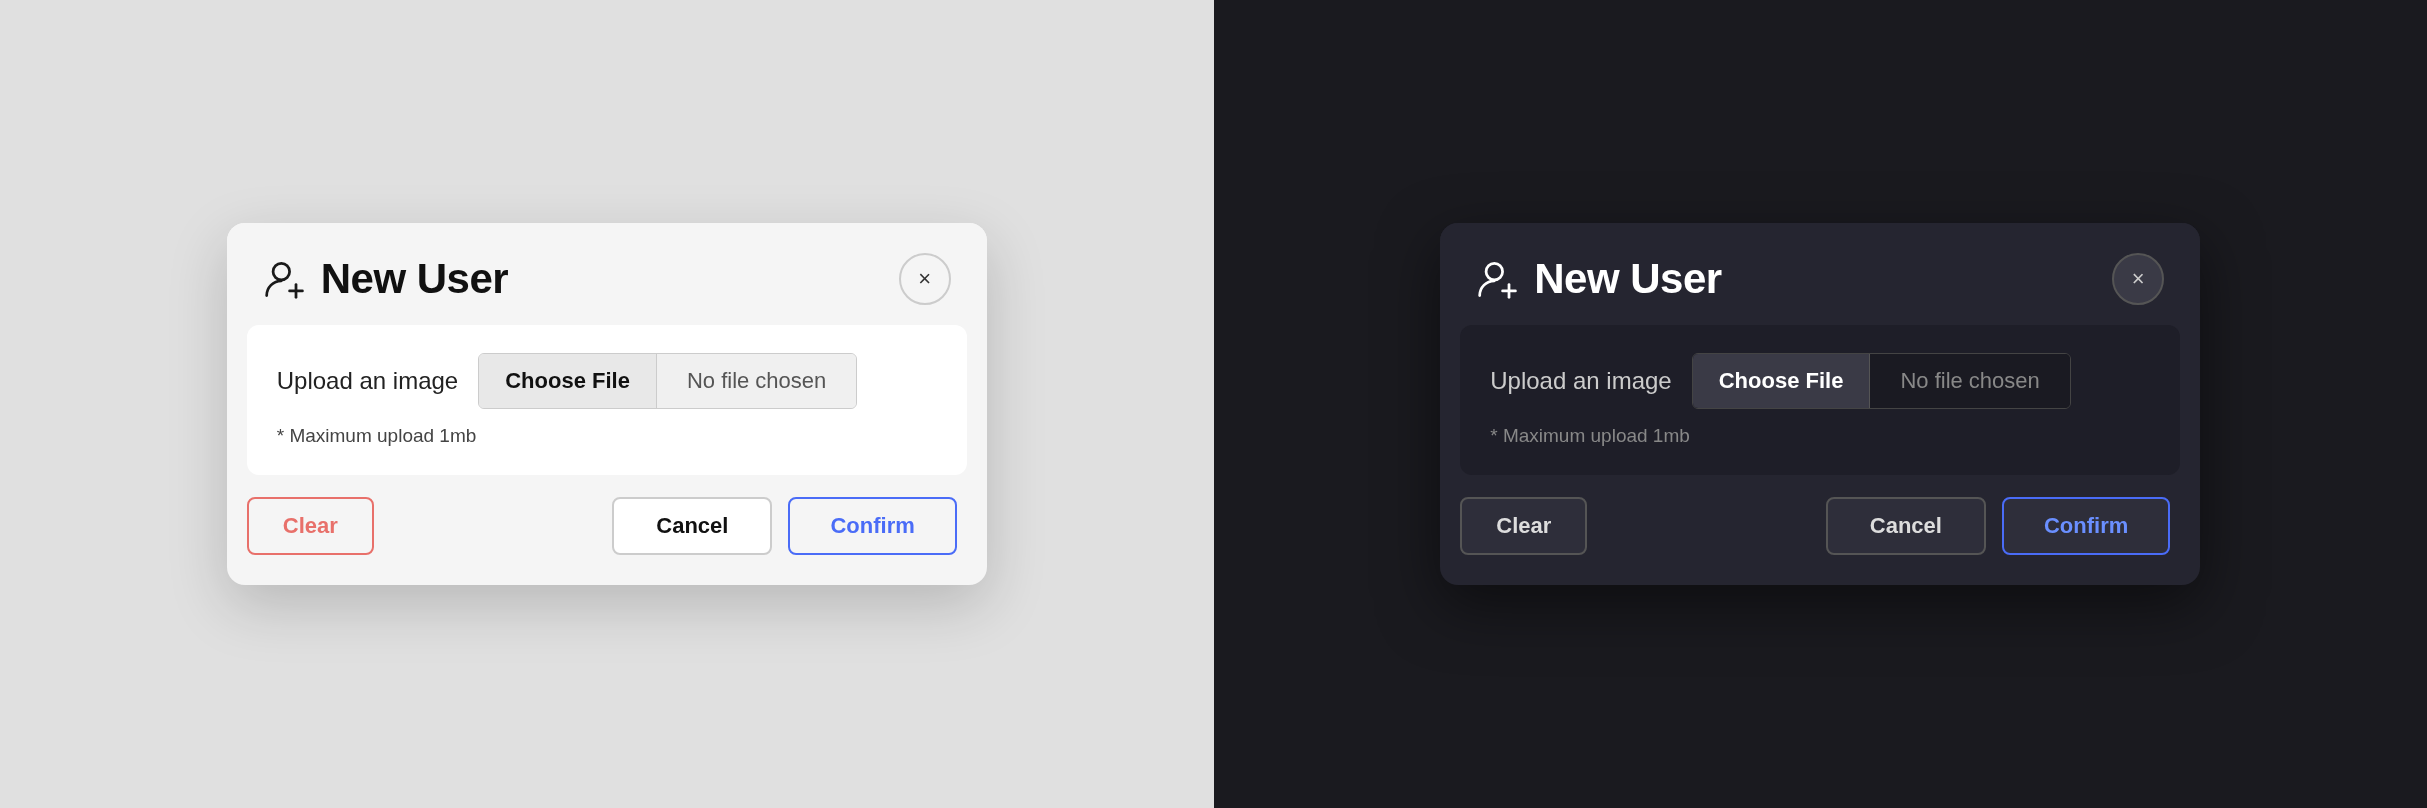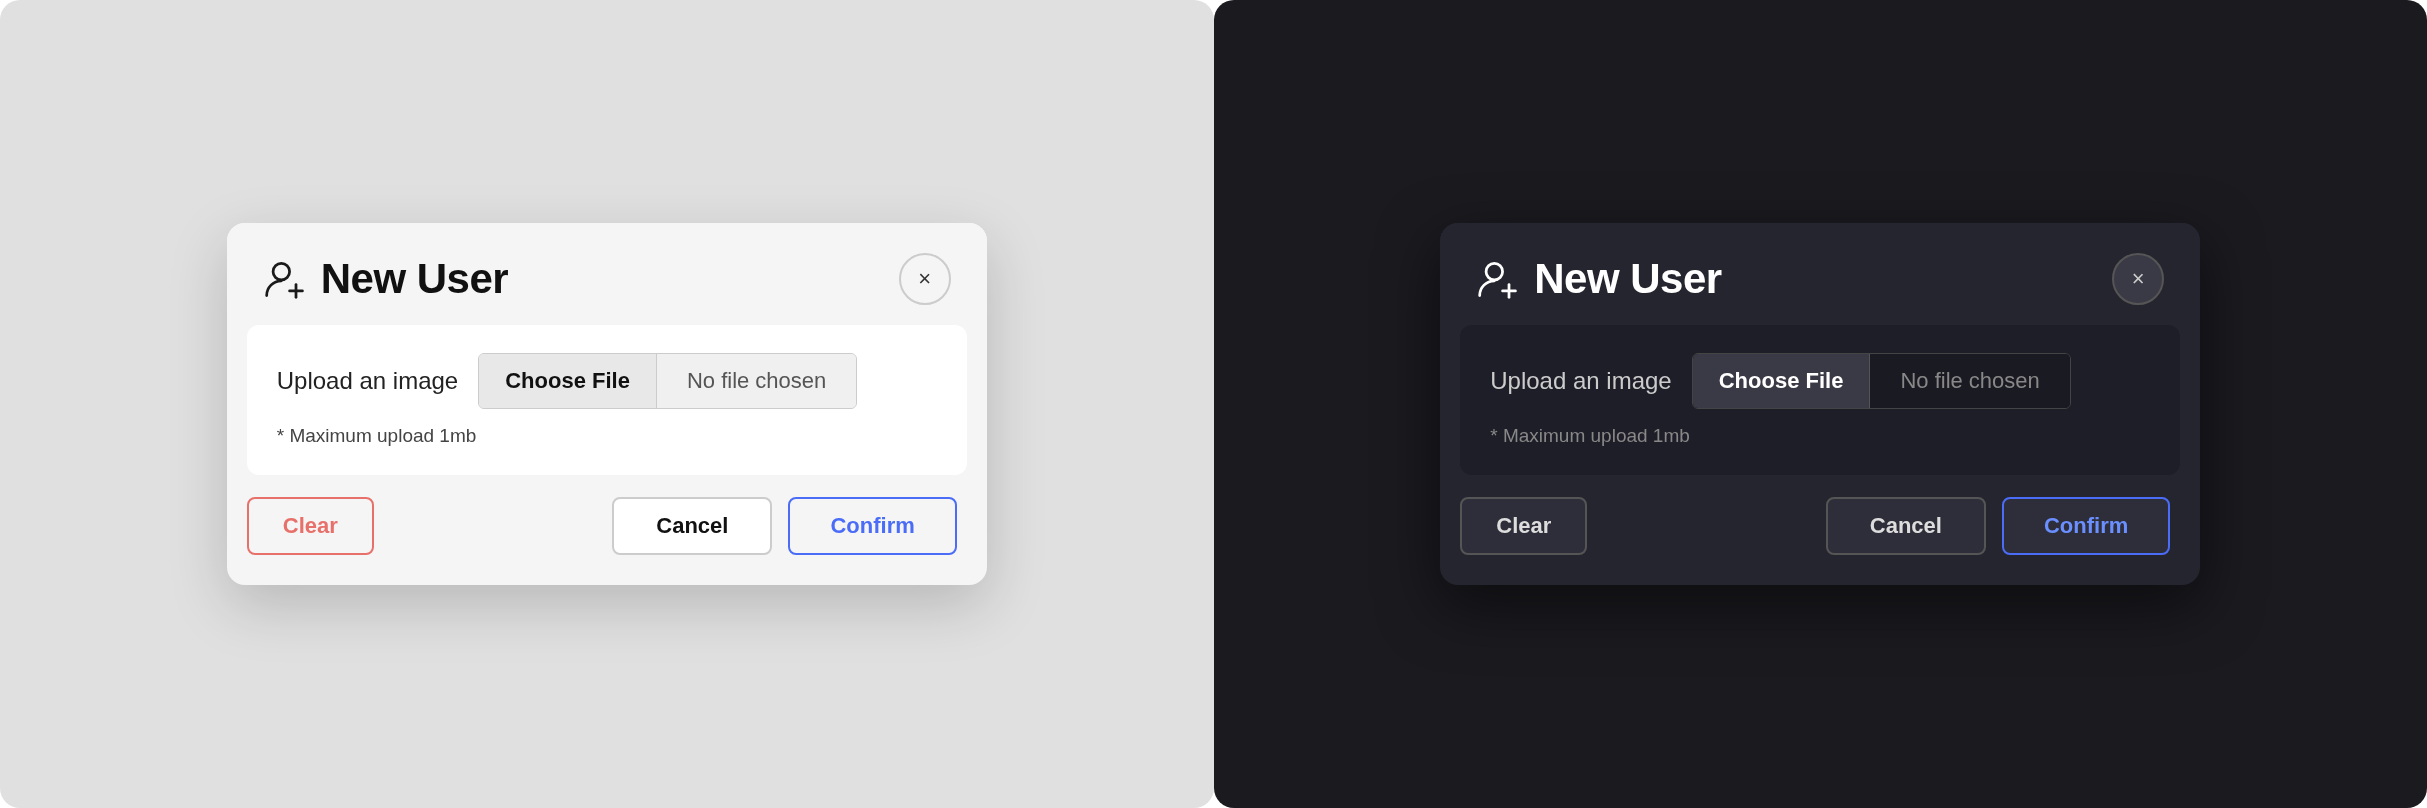--- a/index.html
+++ b/index.html
@@ -14,21 +14,20 @@
       height: 808px;
       font-family: -apple-system, BlinkMacSystemFont, 'Segoe UI', sans-serif;
       overflow: hidden;
     }
 
     .panel {
       flex: 1;
       display: flex;
       align-items: center;
       justify-content: center;
-      border-radius: 20px;
     }
 
     .panel-light {
       background-color: #e0e0e0;
     }
 
     .panel-dark {
       background-color: #1a1a1f;
     }
 

